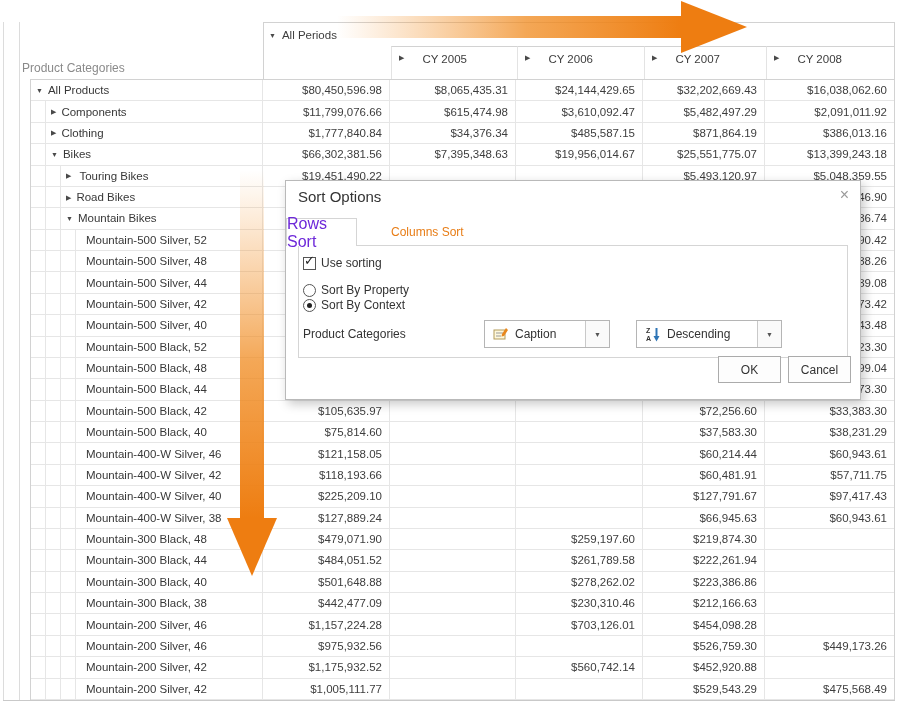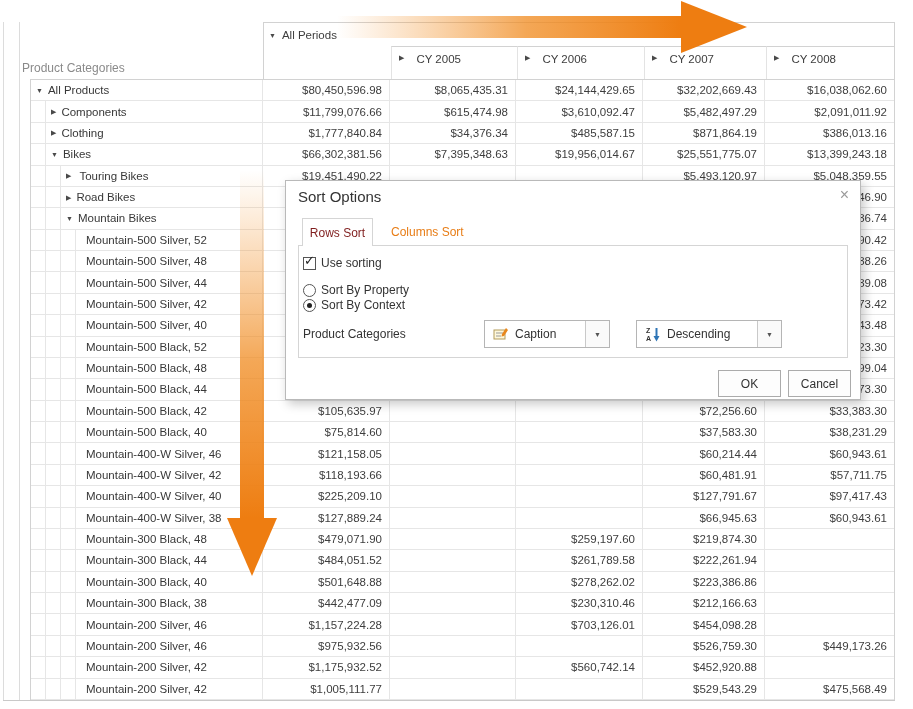--- a/index.html
+++ b/index.html
@@ -12,21 +12,21 @@
 
   
   .field-caption{position:absolute;left:22px;top:61px;font-size:12px;color:#8a8a8a;}
   .colgroup{position:absolute;left:263px;top:22px;width:632px;height:24px;box-sizing:border-box;
             border:1px solid #d2d2d2;border-bottom:none;display:flex;align-items:center;
             gap:6px;padding-left:5px;font-size:11.5px;background:#fff;color:#3d3d3d;}
   .cyrow{position:absolute;left:263px;top:46px;width:632px;height:33px;box-sizing:border-box;
          border-left:1px solid #d2d2d2;border-right:1px solid #d2d2d2;display:flex;background:#fff;}
   .cy-blank{width:127px;box-sizing:border-box;}
   .cy-cell{box-sizing:border-box;border-top:1px solid #d2d2d2;border-left:1px solid #e3e3e3;
-           display:flex;gap:12px;padding:6px 0 0 7px;font-size:11.5px;color:#3d3d3d;}
+           display:flex;gap:18px;padding:6px 0 0 7px;font-size:11.5px;color:#3d3d3d;}
   .tri{font-size:7px;color:#4a4a4a;flex:0 0 auto;line-height:1;position:relative;top:2px;}
   .cy-cell .tri,.colgroup .tri{top:1px;}
 
   
   .rows{position:absolute;left:30px;top:79px;width:865px;height:621px;box-sizing:border-box;
         border-left:1px solid #d2d2d2;border-right:1px solid #d2d2d2;border-top:1px solid #d2d2d2;
         display:flex;flex-direction:column;background:#fff;}
   .prow{flex:1;display:flex;box-sizing:border-box;border-bottom:1px solid #e6e6e6;font-size:11.5px;}
   .spacer{width:15px;box-sizing:border-box;border-right:1px solid #e6e6e6;flex:0 0 auto;}
   .rh{display:flex;align-items:center;gap:5px;padding-left:5px;box-sizing:border-box;flex:0 0 auto;
@@ -37,42 +37,42 @@
        border-left:1px solid #e6e6e6;flex:0 0 auto;color:#3d3d3d;white-space:nowrap;overflow:hidden;}
 
   
   .arrow{position:absolute;z-index:6;pointer-events:none;}
 
   
   .dialog{position:absolute;left:285px;top:180px;width:576px;height:220px;box-sizing:border-box;
           background:#fff;border:1px solid #b9b9b9;box-shadow:3px 4px 10px rgba(0,0,0,.22);z-index:10;}
   .dlg-title{position:absolute;left:12px;top:7px;font-size:15px;color:#333;}
   .dlg-close{position:absolute;right:11px;top:4px;font-size:16px;color:#9a9a9a;cursor:pointer;line-height:1.2;}
-  .tab-active{position:absolute;left:16px;top:37px;width:71px;height:28px;box-sizing:border-box;
+  .tab-active{position:absolute;left:0;top:37px;width:71px;height:28px;box-sizing:border-box;
               border:1px solid #d5d5d5;border-bottom:none;background:#fff;z-index:2;
-              display:flex;align-items:center;justify-content:center;font-size:12px;color:#7f1d1d;}
+              display:flex;align-items:center;justify-content:center;font-size:16px;color:#6d28d9;}
   .tab-inactive{position:absolute;left:97px;top:37px;height:27px;display:flex;align-items:center;
                 padding:0 8px;font-size:12px;color:#e87d16;cursor:pointer;}
   .dlg-content{position:absolute;left:12px;top:64px;width:550px;height:113px;box-sizing:border-box;
                border:1px solid #d5d5d5;background:#fff;}
   .ck-row,.radio-row{position:absolute;left:4px;display:flex;align-items:center;gap:5px;font-size:12px;color:#333;}
   .ck-row{top:10px;}
   .radio-row.r1{top:37px;} .radio-row.r2{top:52px;}
   .checkbox{width:13px;height:13px;box-sizing:border-box;border:1px solid #555;position:relative;background:#fff;flex:0 0 auto;}
   .checkbox .mark{position:absolute;left:0px;top:-5px;font-size:13px;font-weight:bold;color:#222;}
   .radio{width:13px;height:13px;box-sizing:border-box;border:1px solid #555;border-radius:50%;
          display:flex;align-items:center;justify-content:center;background:#fff;flex:0 0 auto;}
   .radio .dot{width:5px;height:5px;border-radius:50%;background:#222;}
   .field-label{position:absolute;left:4px;top:74px;height:28px;display:flex;align-items:center;font-size:12px;color:#333;}
   .combo{position:absolute;top:74px;height:28px;box-sizing:border-box;border:1px solid #b5b5b5;background:#fff;display:flex;}
   .combo.c1{left:185px;width:126px;} .combo.c2{left:337px;width:146px;}
   .combo-main{display:flex;align-items:center;gap:6px;padding:0 6px 0 8px;font-size:12px;color:#333;flex:1;overflow:hidden;white-space:nowrap;}
   .combo-arrow{width:24px;box-sizing:border-box;border-left:1px solid #c9c9c9;background:#fafafa;
                display:flex;align-items:center;justify-content:center;font-size:7px;color:#555;cursor:pointer;flex:0 0 auto;}
-  .btn{position:absolute;top:189px;width:63px;height:27px;box-sizing:border-box;border:1px solid #ababab;
+  .btn{position:absolute;top:175px;width:63px;height:27px;box-sizing:border-box;border:1px solid #ababab;
        background:#fdfdfd;display:flex;align-items:center;justify-content:center;font-size:12px;color:#333;cursor:pointer;}
   .btn.ok{left:432px;} .btn.cancel{left:502px;}
 </style>
 </head>
 <body>
 
 <div class="stage">
 
   <div class="vline" style="left:3px;top:22px;height:678px;"></div>
   <div class="vline" style="left:19px;top:22px;height:678px;"></div>

